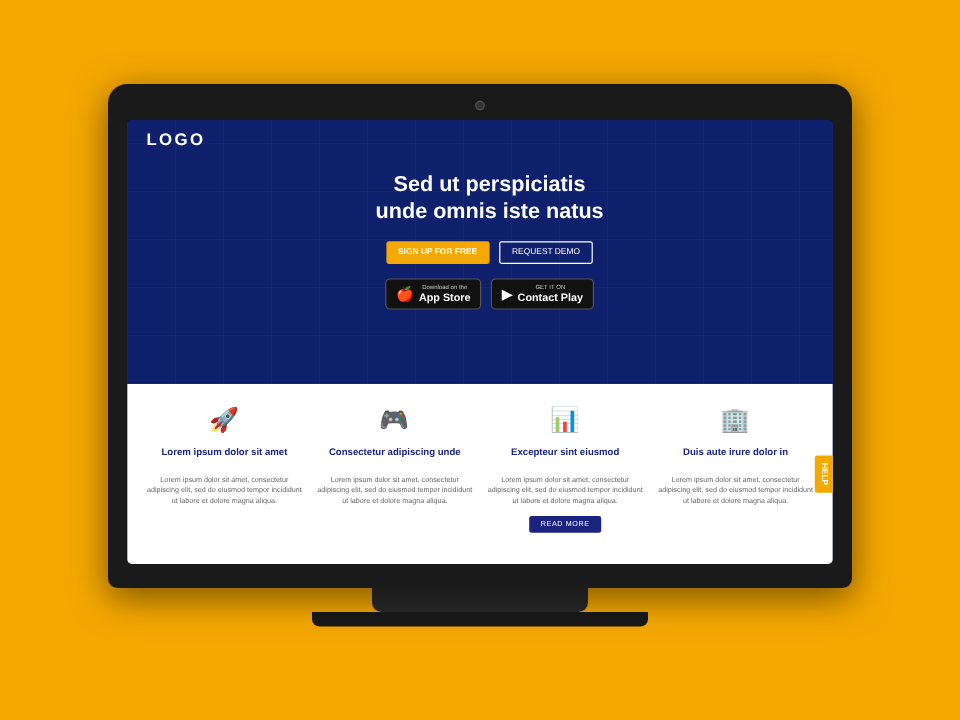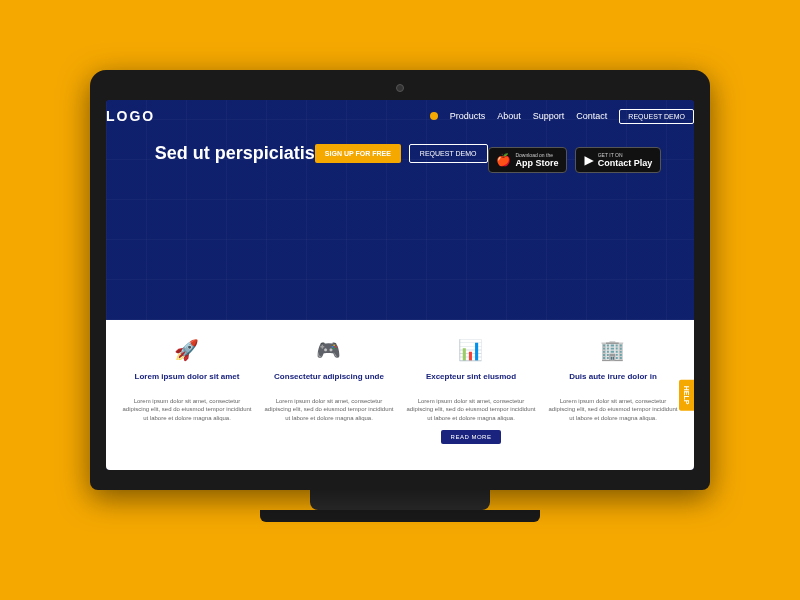--- a/index.html
+++ b/index.html
@@ -100,21 +100,21 @@
           transparent 1px,
           transparent 40px
         );
     }
 
     
     .navbar {
       display: flex;
       align-items: center;
       justify-content: space-between;
-      padding: 8px 0;
+      padding: 8px 16px;
       position: relative;
       z-index: 2;
     }
 
     .nav-logo {
       color: white;
       font-weight: 900;
       font-size: 14px;
       letter-spacing: 2px;
     }
@@ -145,20 +145,21 @@
       color: white;
       font-size: 7px;
       padding: 3px 8px;
       border-radius: 2px;
       cursor: pointer;
     }
 
     
     .hero-content {
       display: flex;
+      flex-direction: column;
       align-items: center;
       justify-content: center;
       padding: 10px;
       position: relative;
       z-index: 2;
       margin-left: 16px;
     }
 
     .hero-title {
       color: white;
@@ -213,20 +214,21 @@
     }
 
     .store-btn-icon {
       font-size: 12px;
       color: white;
     }
 
     .store-btn-text {
       display: flex;
       flex-direction: column;
+      text-align: center;
     }
 
     .store-btn-top {
       color: #ccc;
       font-size: 5px;
     }
 
     .store-btn-name {
       color: white;
       font-size: 9px;
@@ -318,33 +320,26 @@
   <div class="laptop-body">
     <div class="laptop-camera"></div>
     <div class="laptop-screen">
       <div class="website">
 
         <div class="hero">
           <div class="hero-bg"></div>
 
           <div class="navbar">
             <div class="nav-logo">LOGO</div>
-            <div class="nav-links">
-              <div class="nav-dot"></div>
-              <a class="nav-link">Products</a>
-              <a class="nav-link">About</a>
-              <a class="nav-link">Support</a>
-              <a class="nav-link">Contact</a>
-              <button class="nav-btn-demo">REQUEST DEMO</button>
-            </div>
           </div>
 
           <div class="hero-content">
             <div class="hero-title">
               <span>Sed ut perspiciatis</span><br>
+              <span>unde omnis iste natus</span>
             </div>
 
             <div class="hero-buttons">
               <button class="btn-signup">SIGN UP FOR FREE</button>
               <button class="btn-request">REQUEST DEMO</button>
             </div>
 
             <div class="store-buttons">
               <div class="store-btn">
                 <span class="store-btn-icon">🍎</span>

